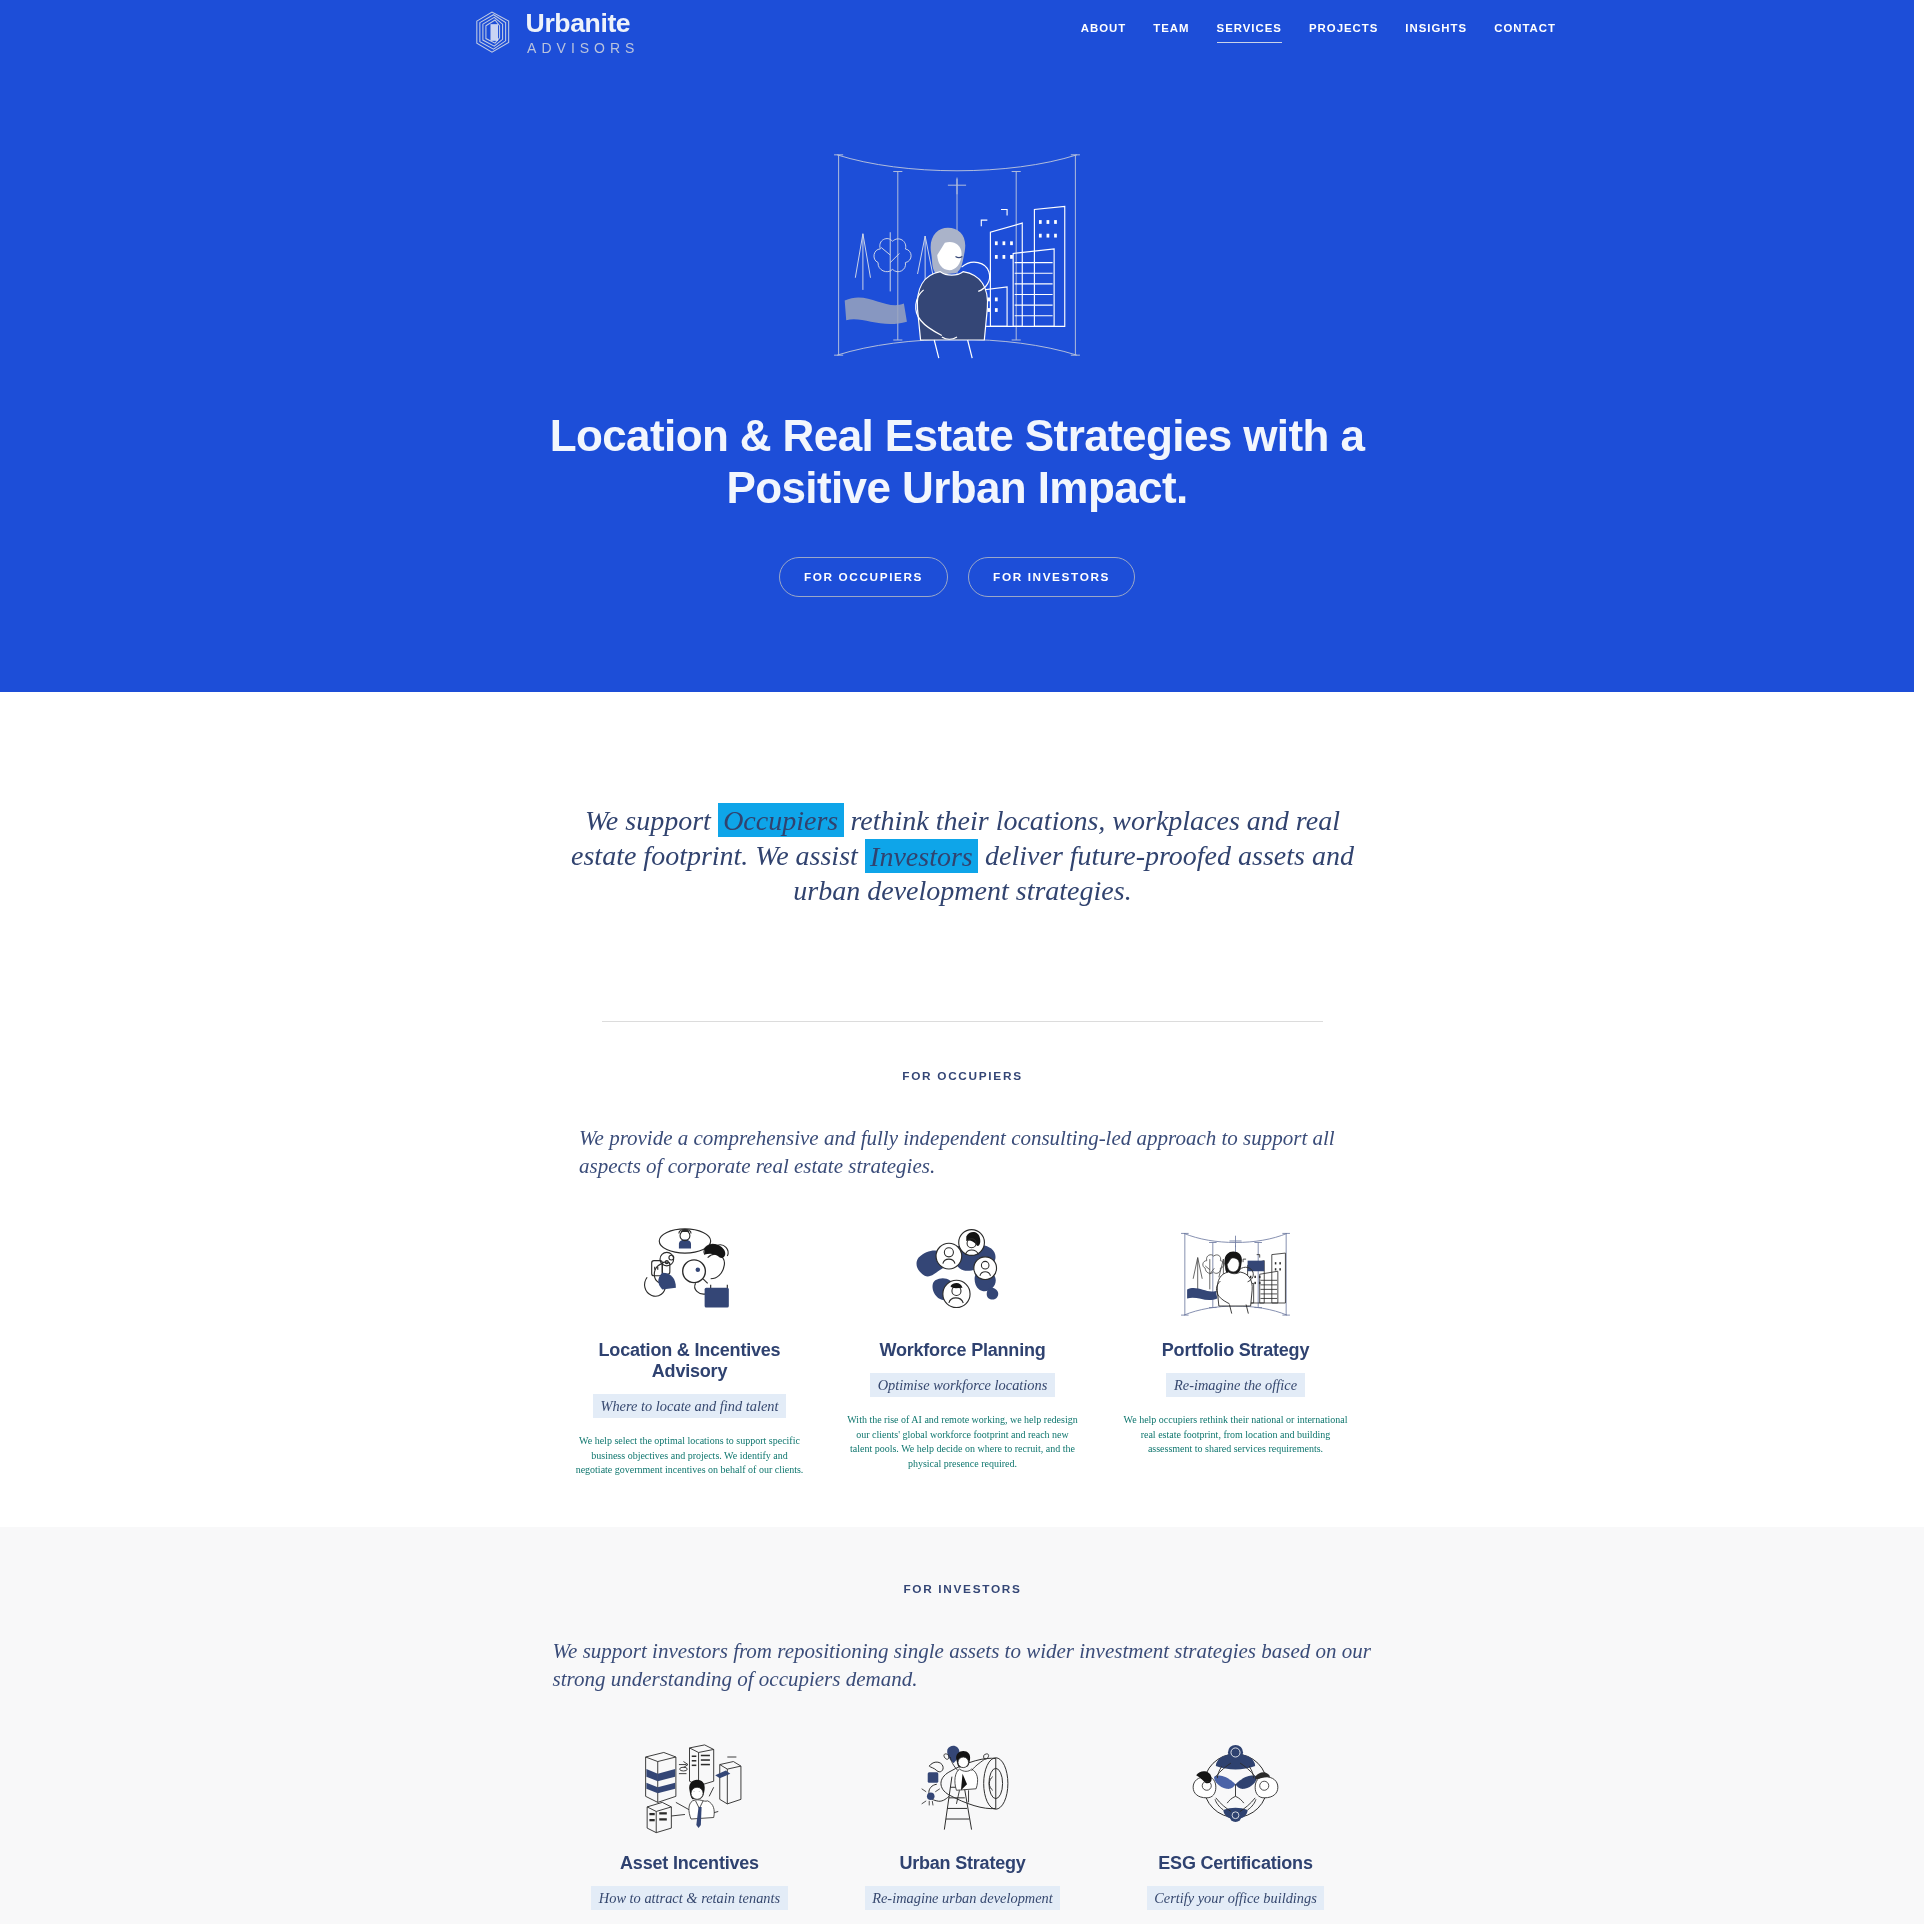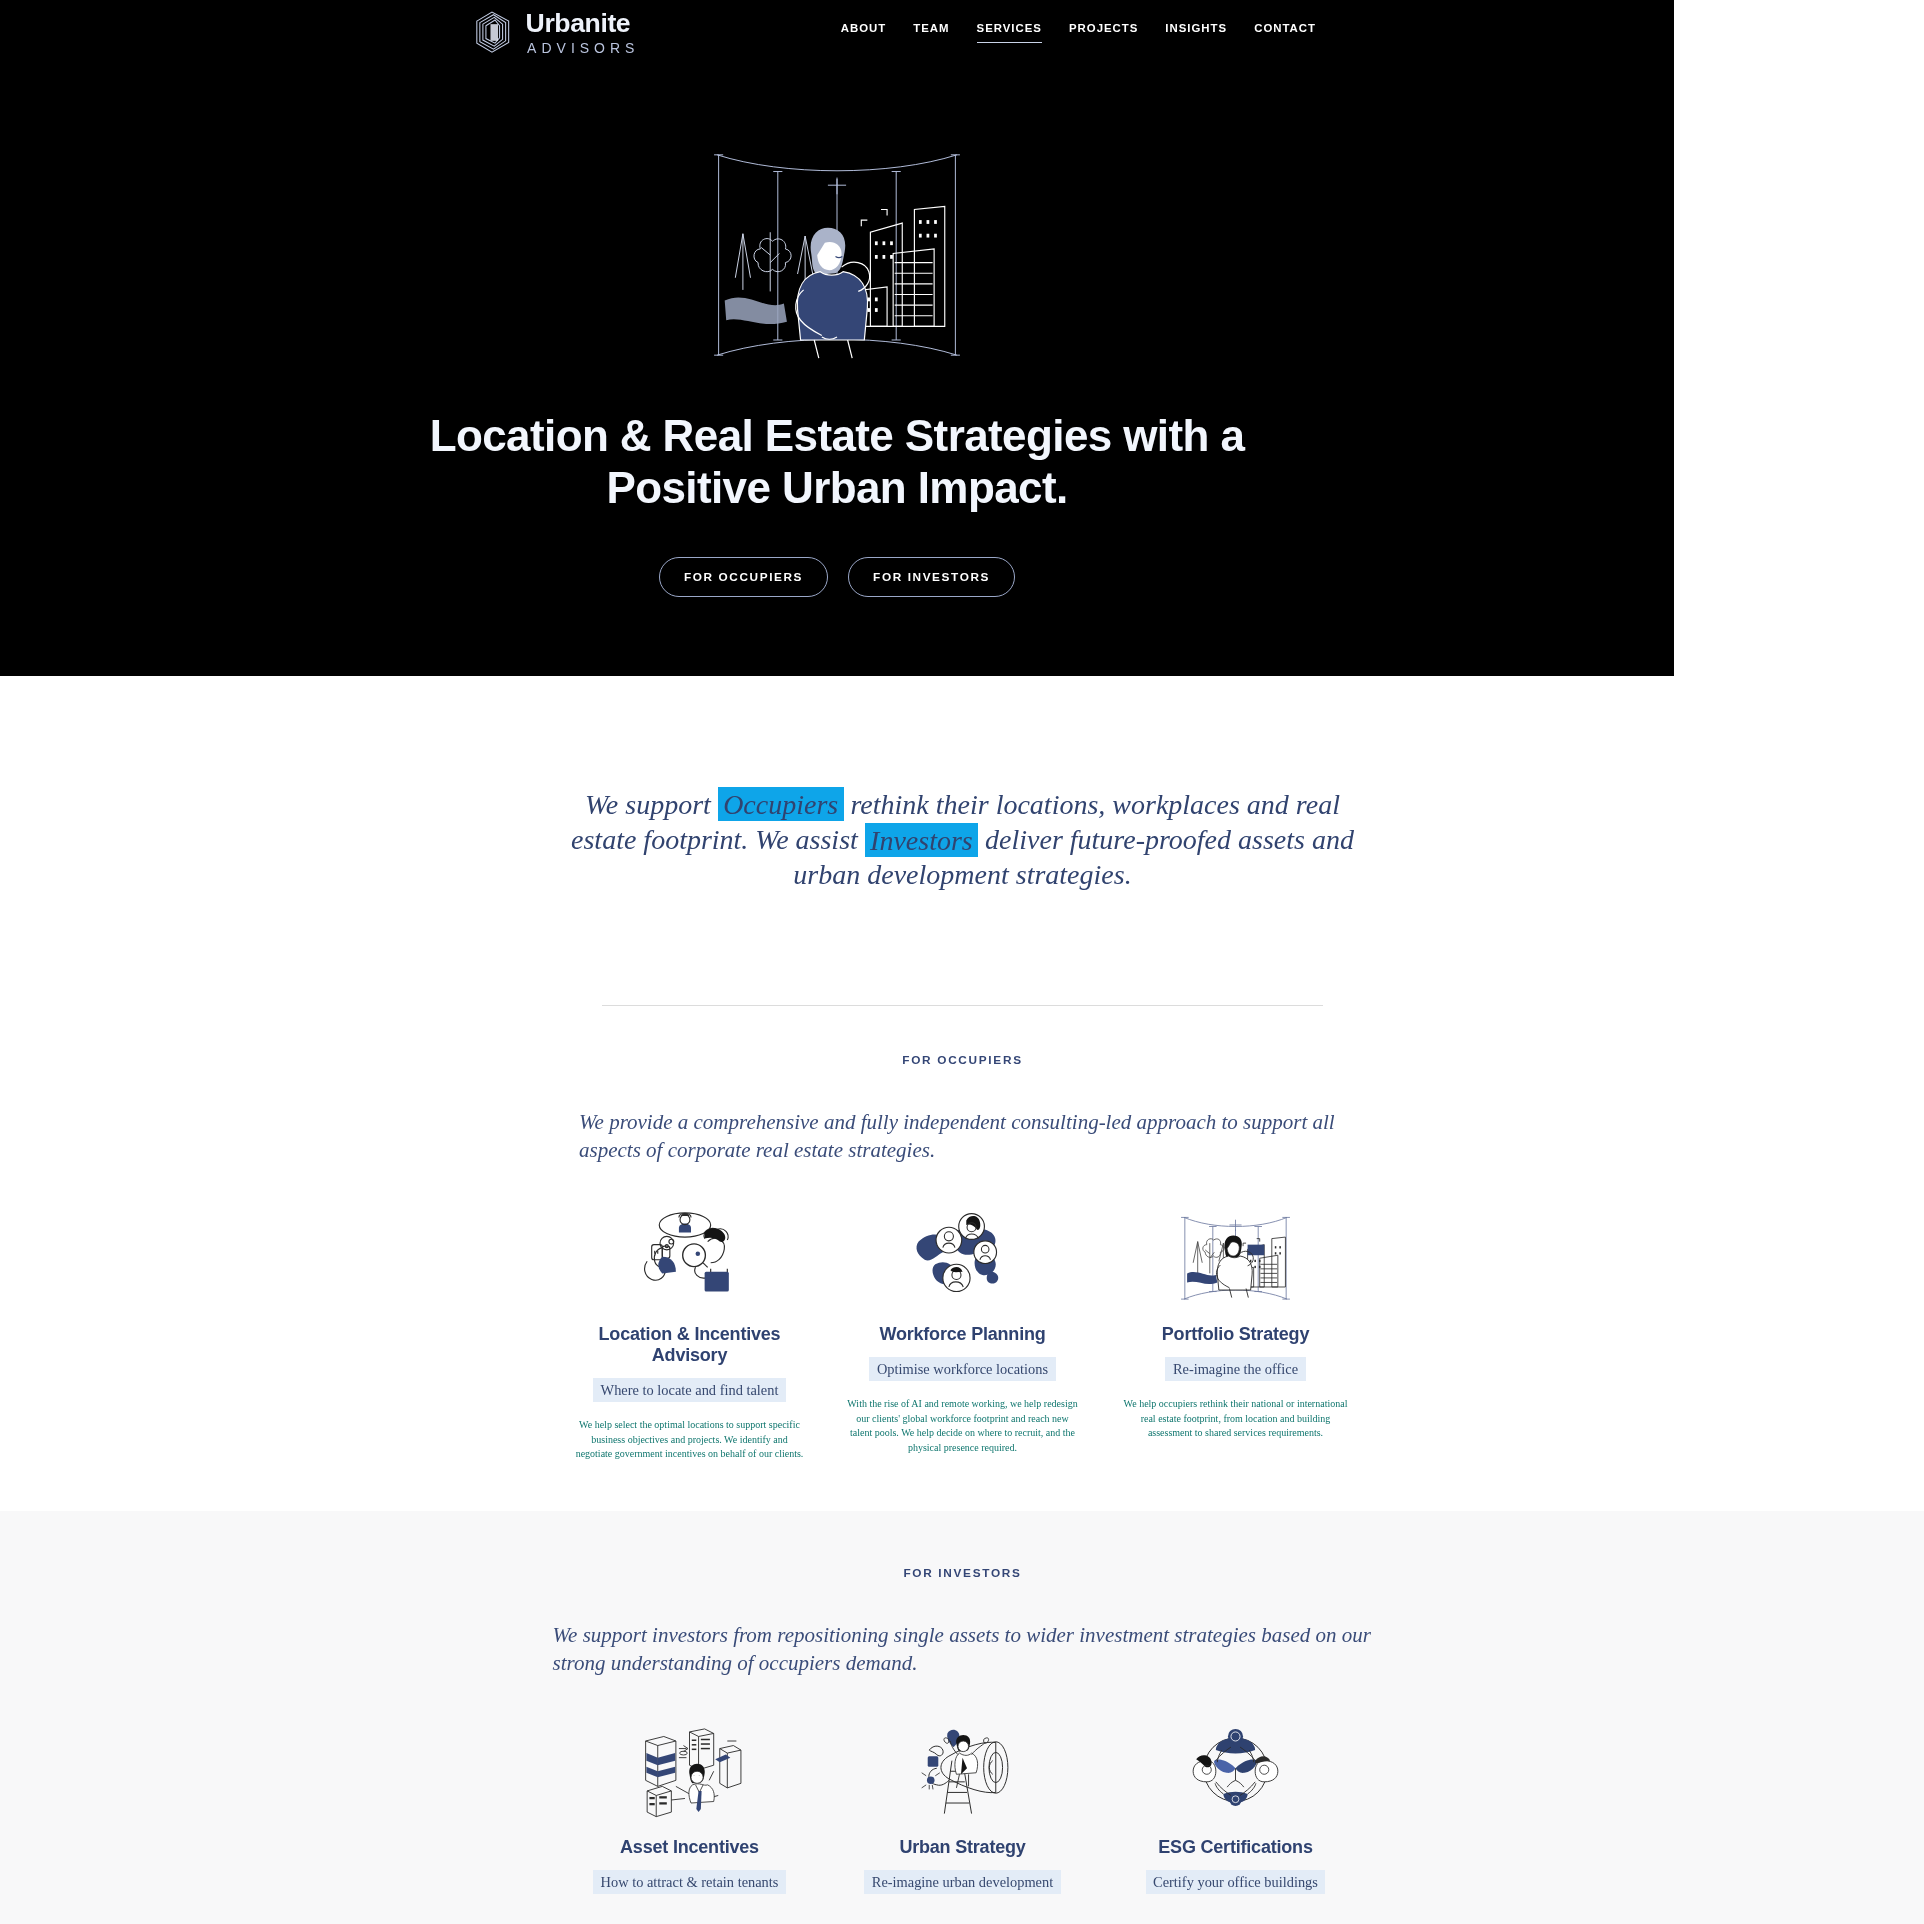--- a/index.html
+++ b/index.html
@@ -6,23 +6,23 @@
 
   html, body {
     width: 1925px;
     background: #ffffff;
     font-family: "Liberation Sans", sans-serif;
     -webkit-font-smoothing: antialiased;
   }
 
   
   .hero {
-    background: #000000;
-    width: 1674px;
-    padding-bottom: 0;
+    background: #1d4ed8;
+    width: 1914px;
+    padding-bottom: 16px;
     position: relative;
   }
 
   .navbar {
     height: 65px;
     display: flex;
     align-items: center;
     padding: 0 0 0 0;
     position: relative;
   }
@@ -180,20 +180,21 @@
     font-weight: 700;
     letter-spacing: -0.2px;
     margin-bottom: 12px;
   }
 
   .card-tag {
     display: inline-block;
     background: #e3ecf7;
     color: #36486f;
     font-family: "Liberation Serif", serif;
+    font-style: italic;
     font-size: 14.4px;
     padding: 3px 7.6px;
     margin-bottom: 16.7px;
     line-height: 1.25;
   }
 
   .card-body {
     font-family: Liberation Serif, serif;
     color: #0f766e;
     font-size: 10px;

